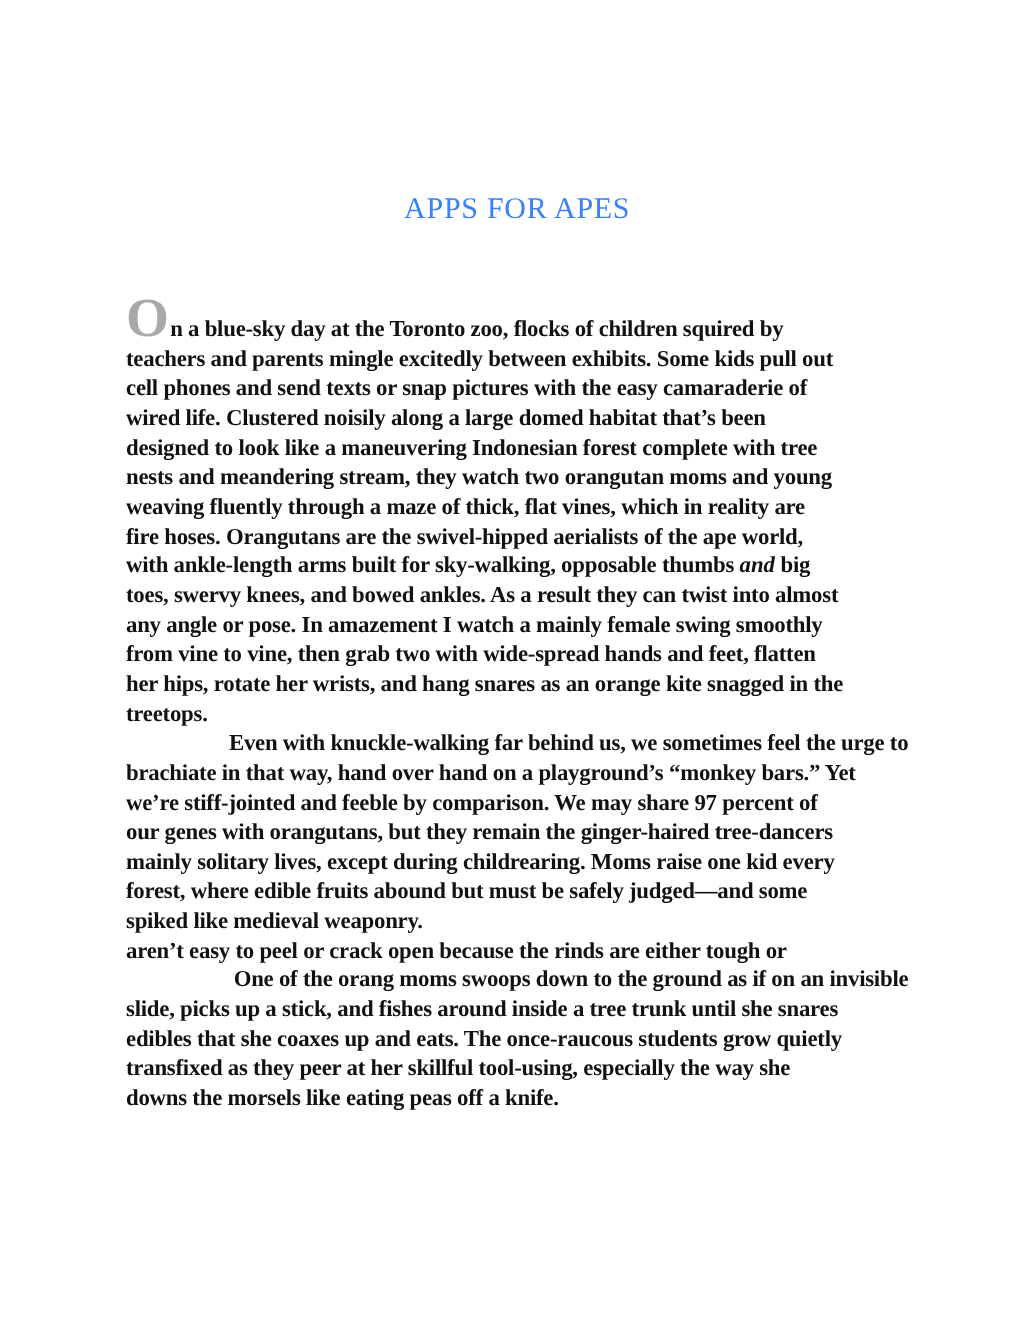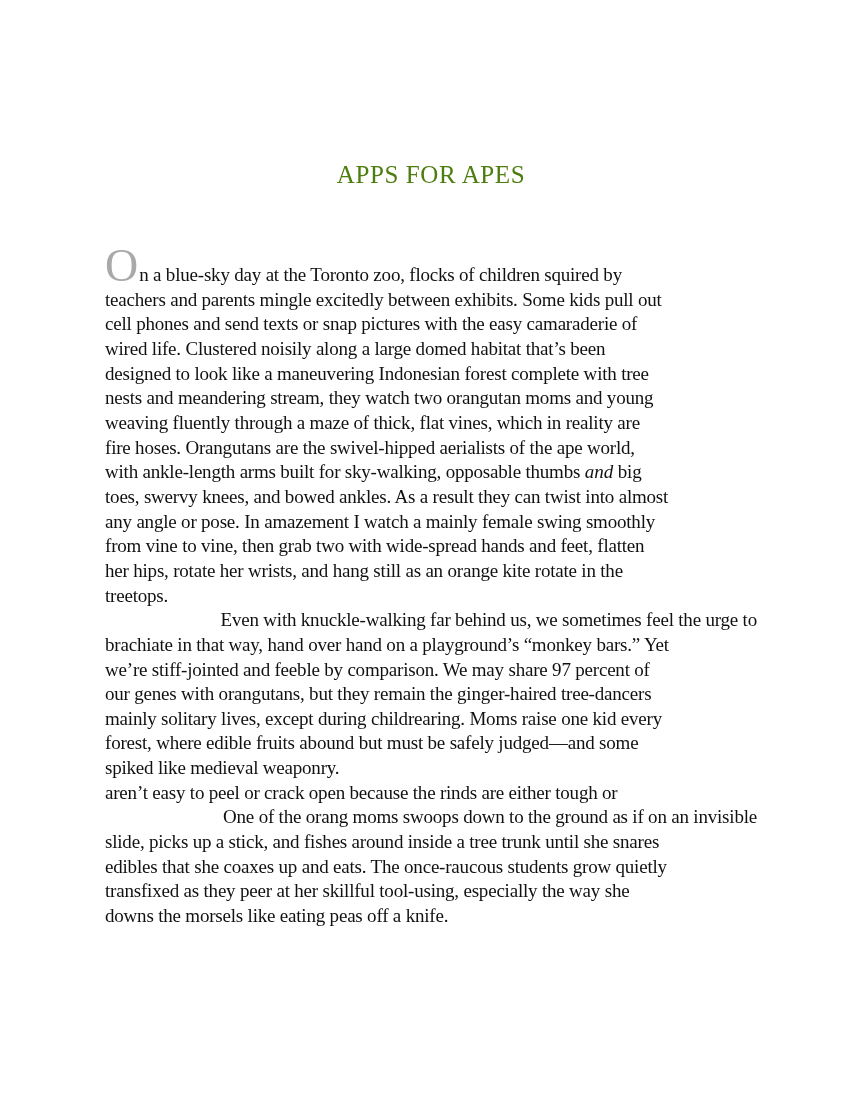--- a/index.html
+++ b/index.html
@@ -28,20 +28,21 @@
   }
   .body-text {
     margin-top: 73px;
     font-size: 19px;
     line-height: 24.66px;
     letter-spacing: -0.2px;
   }
   .para {
     margin: 0;
     padding: 0;
+    font-weight: bold;
   }
   .para.indent .line:first-child {
     text-indent: 28px;
     text-align: right;
   }
   .line {
     white-space: nowrap;
     height: 24.66px;
   }
   .line em {
@@ -53,36 +54,36 @@
     line-height: 0;
     color: #a9a9a9;
     letter-spacing: 0;
     margin-right: 1px;
   }
 </style>
 </head>
 <body style="color: rgb(17, 17, 17); background: rgb(255, 255, 255);">
 
 <div class="page">
-  <h1 class="title" style="color: #4d7c0f;">APPS FOR APES</h1>
+  <h1 class="title" style="color: #3b82f6;">APPS FOR APES</h1>
   <div class="body-text">
       <div class="para">
         <div class="line"><span class="initial" style="color: rgb(169, 169, 169);">O</span>n a blue-sky day at the Toronto zoo, flocks of children squired by</div>
         <div class="line">teachers and parents mingle excitedly between exhibits. Some kids pull out</div>
         <div class="line">cell phones and send texts or snap pictures with the easy camaraderie of</div>
         <div class="line">wired life. Clustered noisily along a large domed habitat that’s been</div>
         <div class="line">designed to look like a maneuvering Indonesian forest complete with tree</div>
         <div class="line">nests and meandering stream, they watch two orangutan moms and young</div>
         <div class="line">weaving fluently through a maze of thick, flat vines, which in reality are</div>
         <div class="line">fire hoses. Orangutans are the swivel-hipped aerialists of the ape world,</div>
         <div class="line">with ankle-length arms built for sky-walking, opposable thumbs <em>and</em> big</div>
         <div class="line">toes, swervy knees, and bowed ankles. As a result they can twist into almost</div>
         <div class="line">any angle or pose. In amazement I watch a mainly female swing smoothly</div>
         <div class="line">from vine to vine, then grab two with wide-spread hands and feet, flatten</div>
-        <div class="line">her hips, rotate her wrists, and hang still as an orange kite rotate in the</div>
+        <div class="line">her hips, rotate her wrists, and hang snares as an orange kite snagged in the</div>
         <div class="line">treetops.</div>
       </div>
       <div class="para indent">
         <div class="line">Even with knuckle-walking far behind us, we sometimes feel the urge to</div>
         <div class="line">brachiate in that way, hand over hand on a playground’s “monkey bars.” Yet</div>
         <div class="line">we’re stiff-jointed and feeble by comparison. We may share 97 percent of</div>
         <div class="line">our genes with orangutans, but they remain the ginger-haired tree-dancers</div>
         <div class="line">mainly solitary lives, except during childrearing. Moms raise one kid every</div>
         <div class="line">forest, where edible fruits abound but must be safely judged—and some</div>
         <div class="line">spiked like medieval weaponry.</div>

